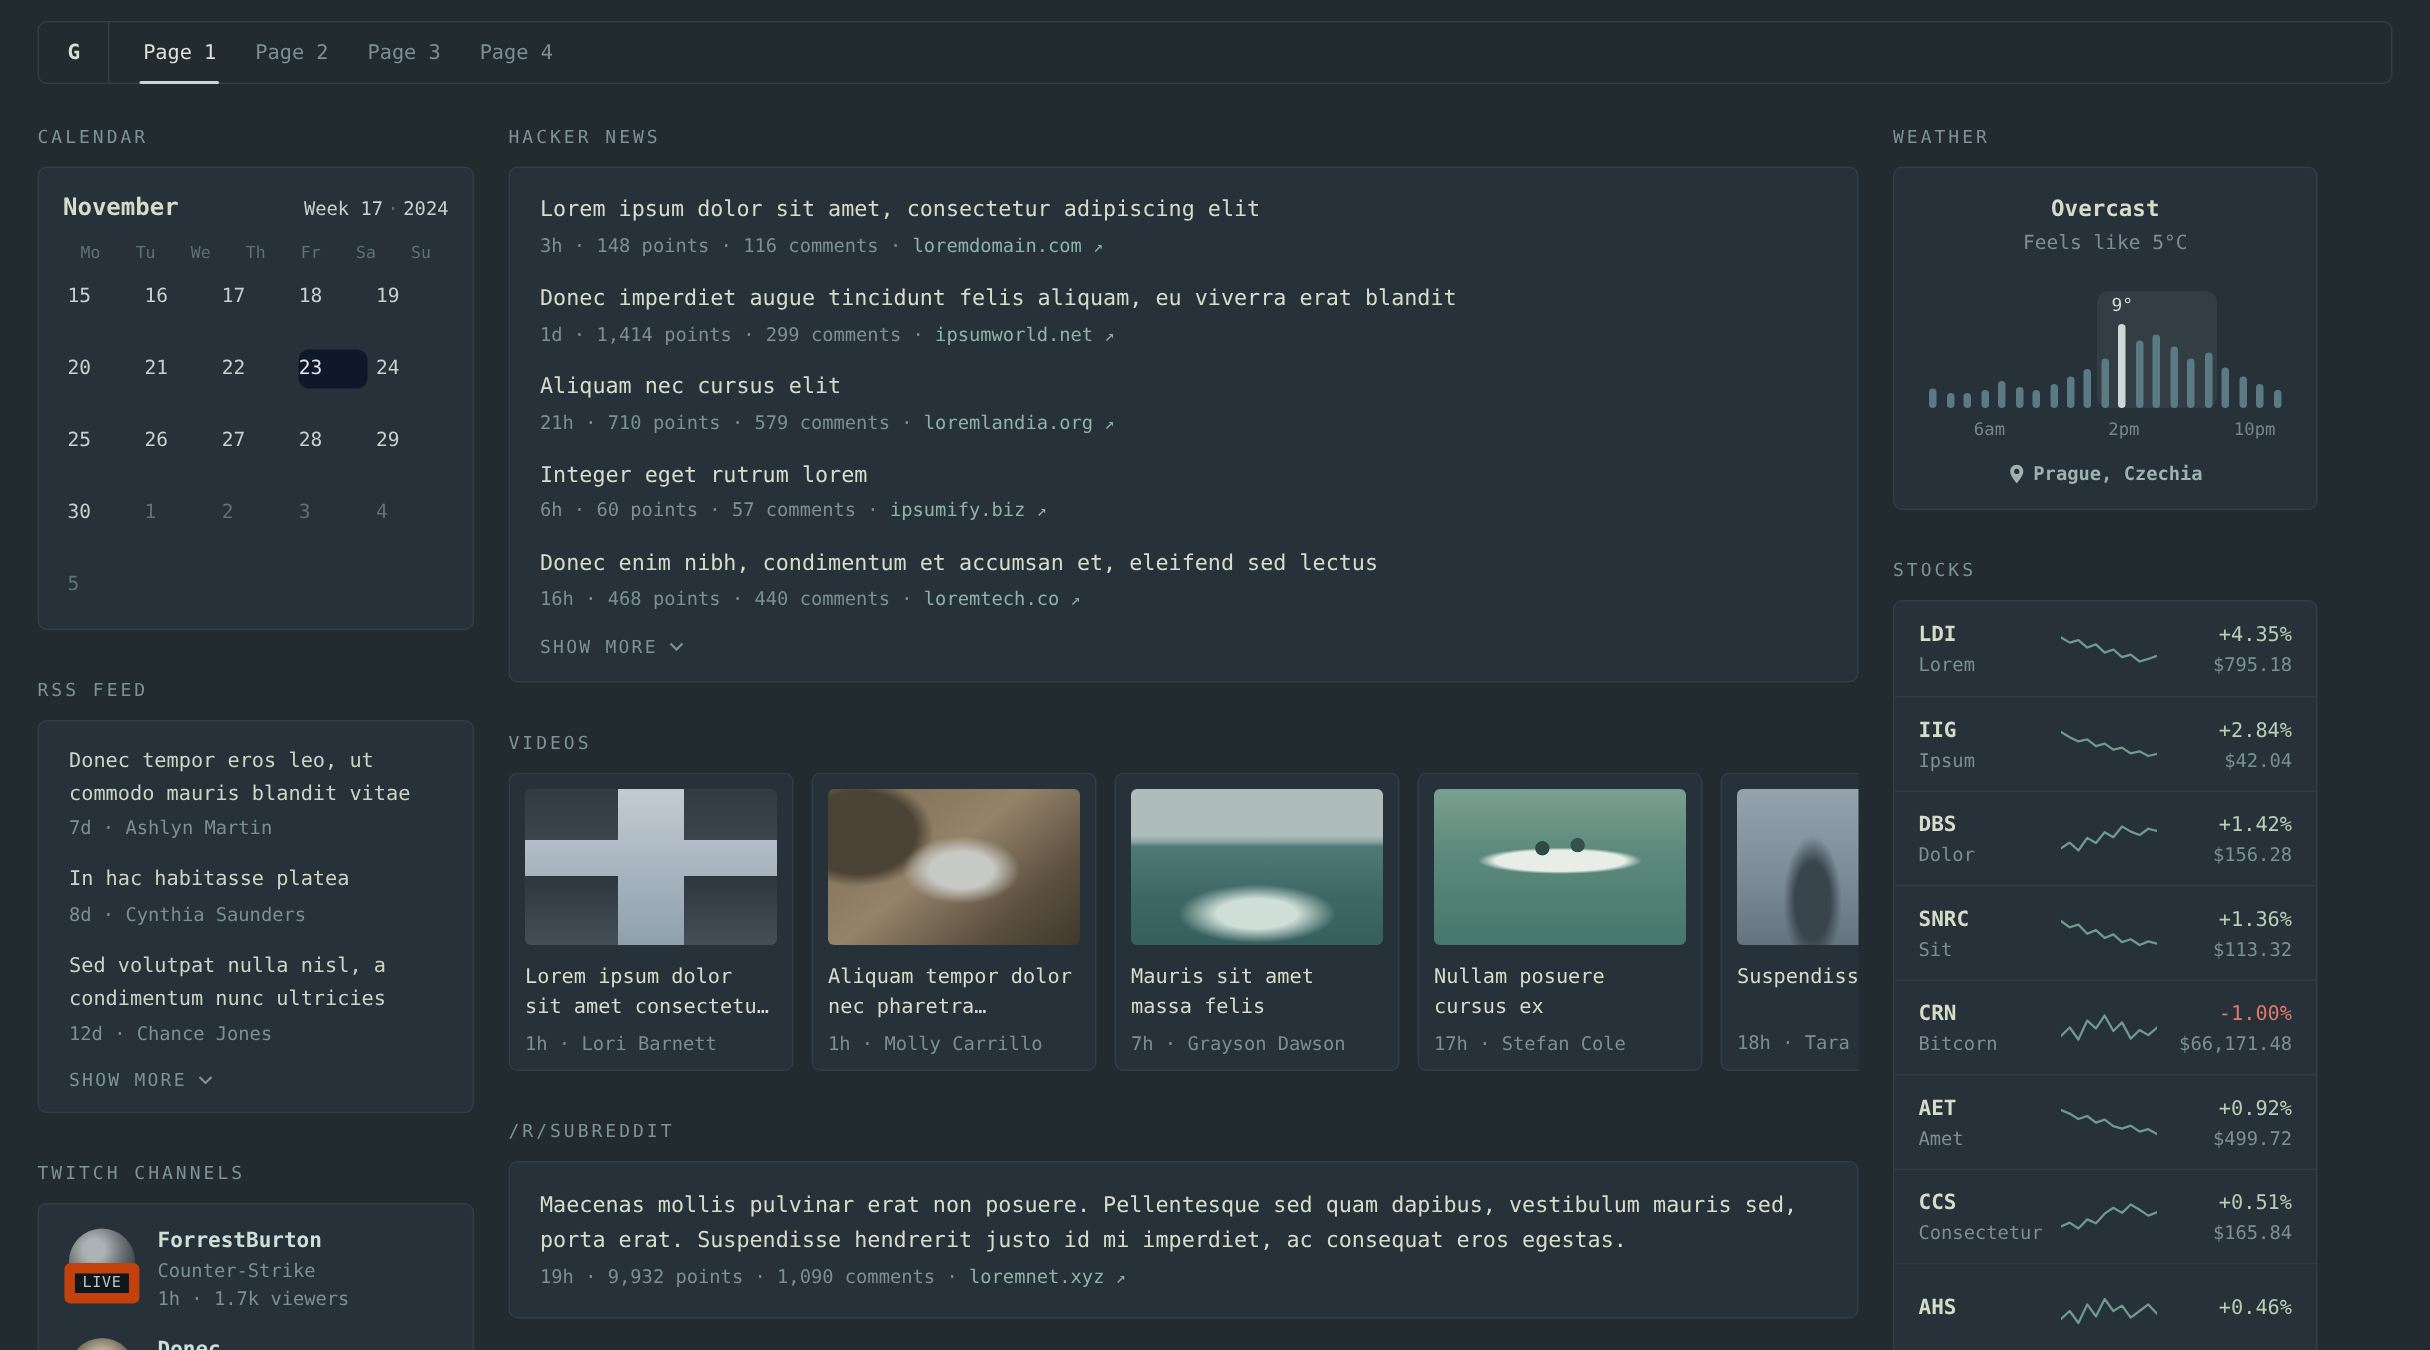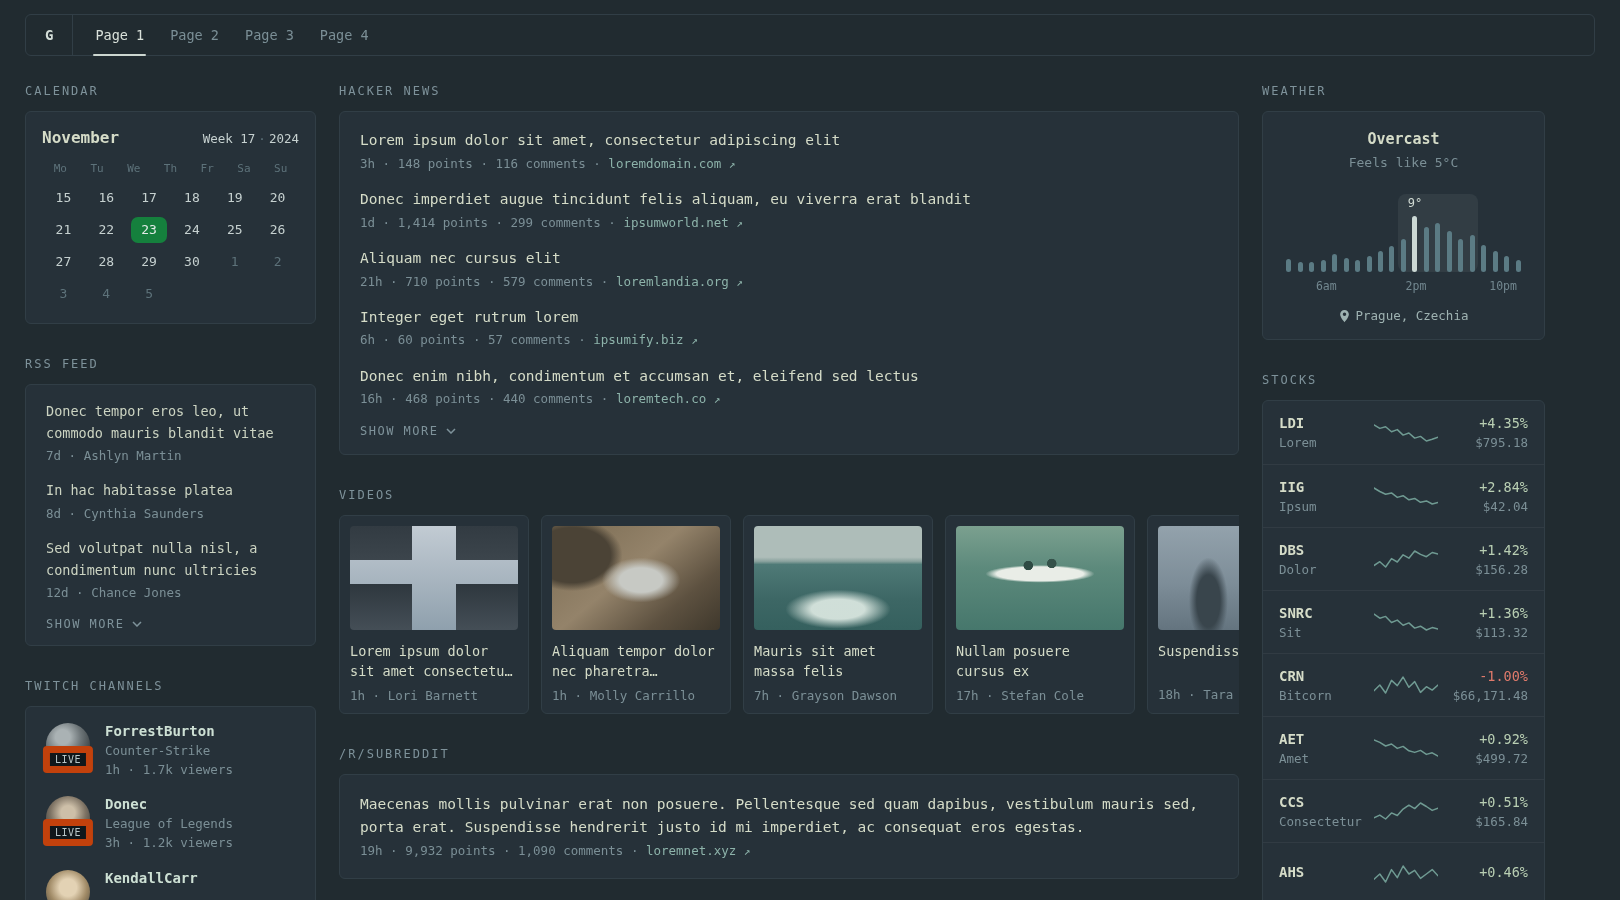--- a/index.html
+++ b/index.html
@@ -33,24 +33,24 @@
   .widget-title{font-size:12px;font-weight:normal;letter-spacing:2px;color:#7e929a;margin-bottom:13px;}
   .card{background:var(--card);border:1px solid var(--border);border-radius:6px;}
 
   
   .cal-card{padding:16px;}
   .cal-top{display:flex;justify-content:space-between;align-items:baseline;margin-bottom:15px;}
   .cal-month{font-size:16px;font-weight:bold;color:var(--title);}
   .cal-week{font-size:12.5px;color:var(--text);padding-left:27px;}
   .cal-week .dot{color:var(--faint);margin:0 3px;}
   .cal-dow{display:grid;grid-template-columns:repeat(7,1fr);text-align:center;font-size:11px;color:var(--faint);margin-bottom:10px;}
-  .cal-grid{display:grid;grid-template-columns:repeat(6,1fr);row-gap:6px;text-align:center;}
+  .cal-grid{display:grid;grid-template-columns:repeat(5,1fr);row-gap:22px;text-align:left;}
   .cal-day{height:26px;line-height:26px;font-size:13px;color:var(--text);border-radius:7px;margin:0 3px;}
   .cal-day.is-muted{color:var(--faint);}
-  .cal-day.is-selected{background:#15803d;color:#e4eae8;}
+  .cal-day.is-selected{background:#0f172a;color:#e4eae8;}
 
   
   .list-card{padding:16px 20px 14px;}
   .rss-item{margin-bottom:15px;}
   .rss-title{font-size:13.5px;line-height:1.6;color:#ccd4c2;display:block;}
   .meta{font-size:12.5px;color:var(--muted);margin-top:3px;line-height:1.45;}
   .domain{color:var(--accent);}
   .ext{color:var(--accent);font-size:11px;}
   .show-more{display:flex;align-items:center;gap:7px;font-size:12px;letter-spacing:1.5px;color:#7e929a;margin-top:14px;background:none;border:none;font-family:inherit;cursor:pointer;}
 
@@ -111,21 +111,21 @@
   .w-slot{flex:1;position:relative;height:100%;display:flex;align-items:flex-end;justify-content:center;}
   .w-slot.hl{background:rgba(214,230,224,0.07);}
   .w-slot.hl-first{border-radius:8px 0 0 8px;}
   .w-slot.hl-last{border-radius:0 8px 8px 0;}
   .w-bar{width:5px;border-radius:3px;background:#5b7b84;}
   .w-bar.peak{background:#ccd9d5;}
   .w-peak-label{position:absolute;left:50%;transform:translateX(-50%);font-size:12px;color:#d2dcd4;white-space:nowrap;}
   .w-times{position:relative;height:15px;margin-top:7px;font-size:11.5px;color:#72878f;}
   .wt{position:absolute;transform:translateX(-50%);}
   .wt-1{left:19%;} .wt-2{left:55%;} .wt-3{left:90%;}
-  .w-loc{margin-top:14px;display:flex;justify-content:center;align-items:center;gap:6px;color:#9eb2b1;font-size:12.5px;}
+  .w-loc{margin-top:14px;display:flex;justify-content:center;align-items:center;gap:6px;color:#9eb2b1;font-size:12.5px;font-weight:bold;}
 
   
   .stocks-card{overflow:hidden;}
   .stock-row{display:flex;align-items:center;padding:11px 16px;height:63px;border-top:1px solid rgba(255,255,255,0.05);}
   .stock-row:first-child{border-top:none;}
   .st-left{width:92px;flex:none;}
   .st-ticker{font-size:14px;font-weight:bold;color:var(--title);display:block;}
   .st-name{font-size:12.5px;color:var(--muted);margin-top:4px;}
   .st-spark{flex:1;display:flex;justify-content:center;}
   .st-right{width:88px;flex:none;text-align:right;}

